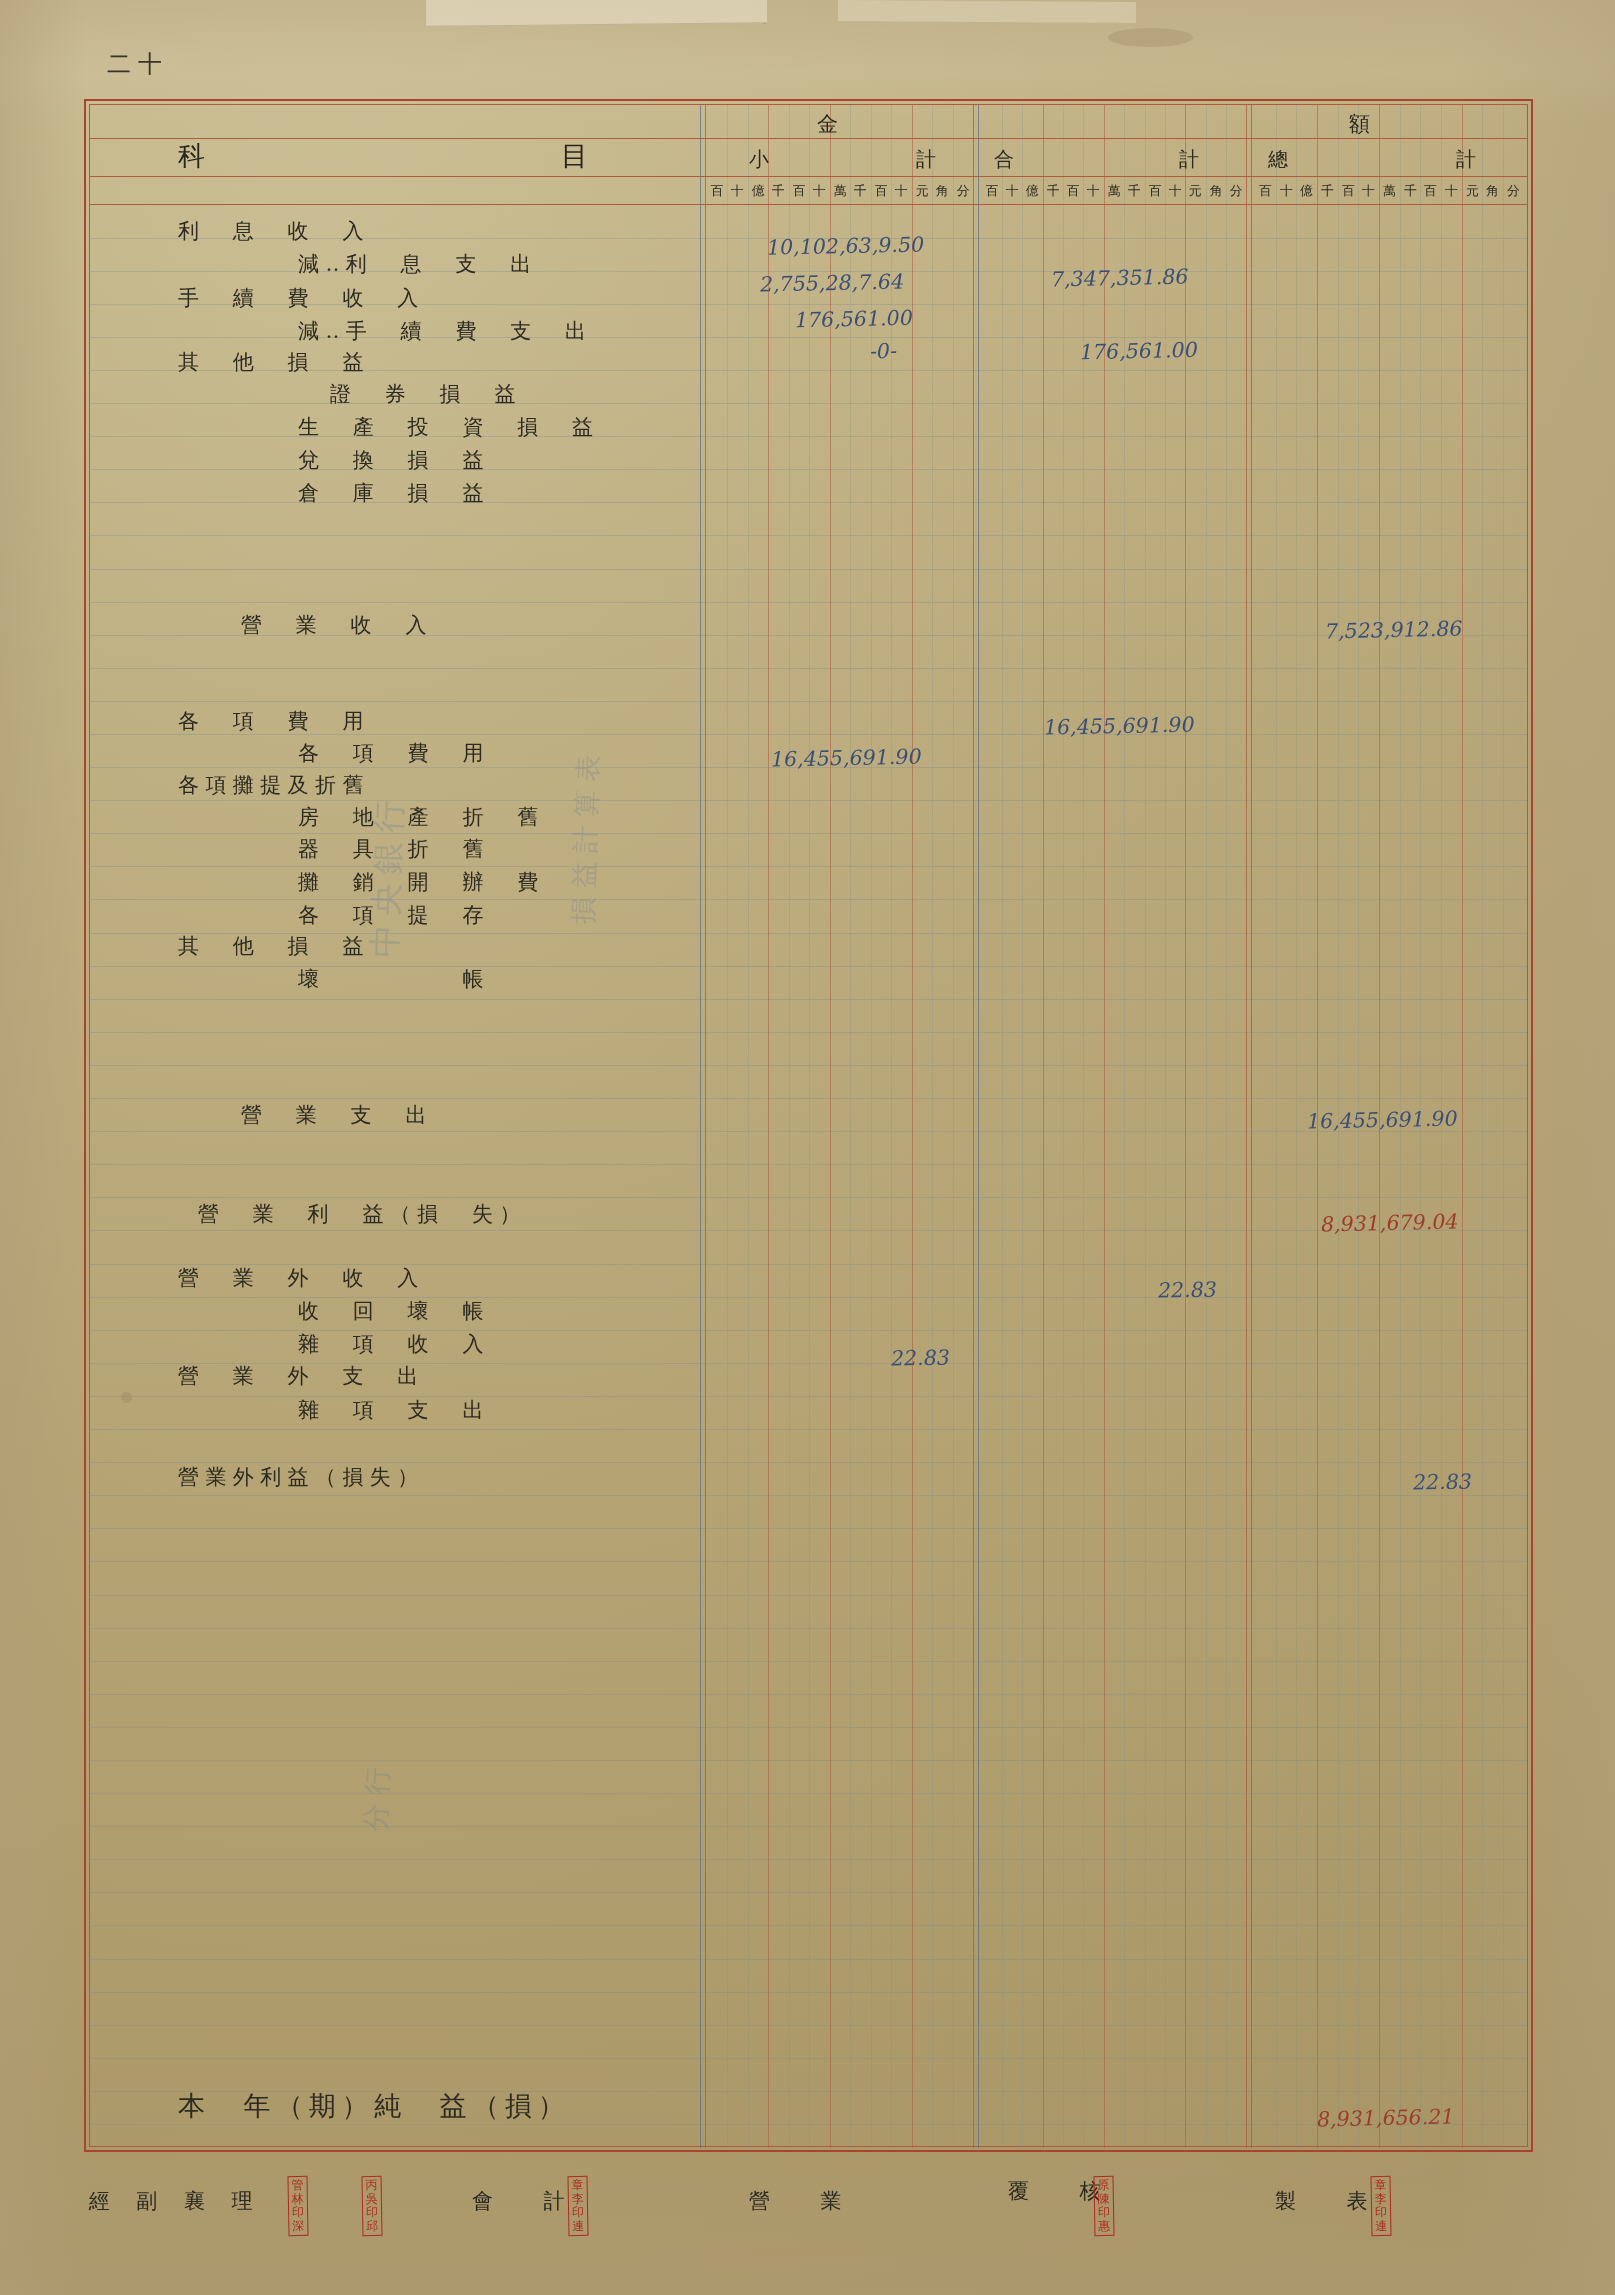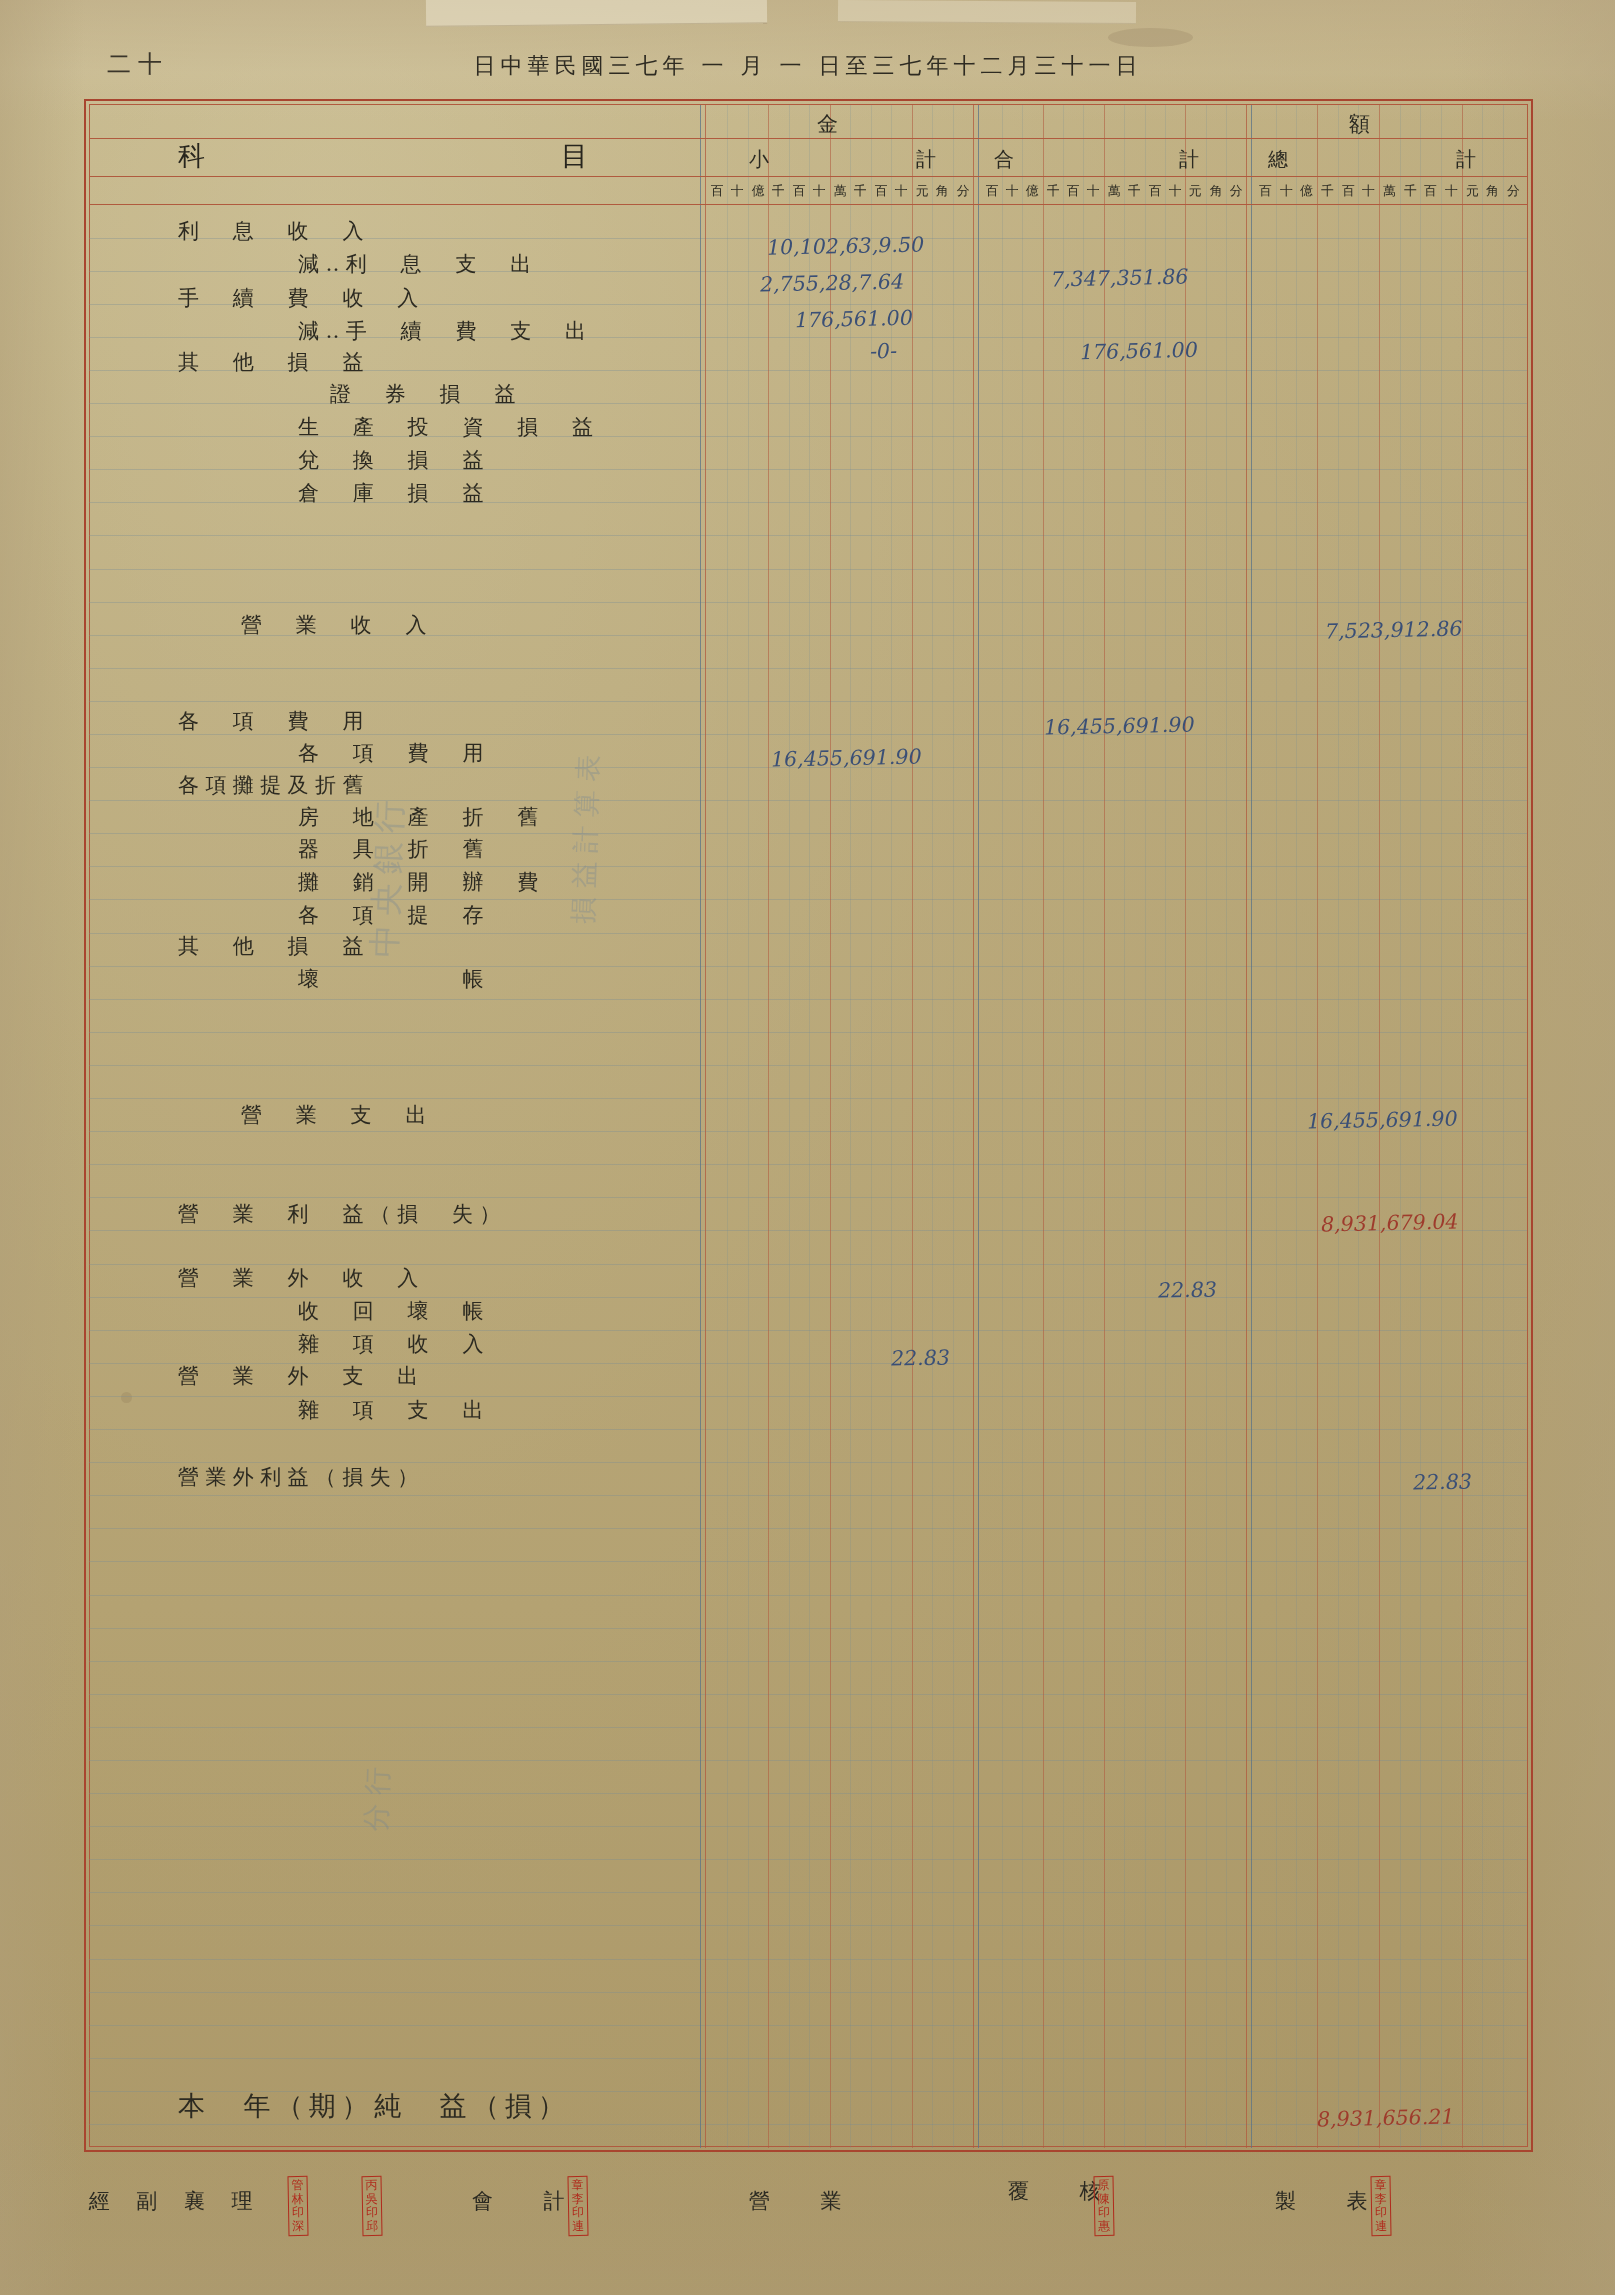--- a/index.html
+++ b/index.html
@@ -244,21 +244,20 @@
   <div class="paper-stain-2"></div>
   <div class="paper-stain-3"></div>
   <div class="paper-stain-4"></div>
   <div class="tape-top"></div>
   <div class="tape-top2"></div>
 
   <div class="smudge" style="left:1108px; top:28px; width:85px; height:18.5px;"></div>
   <div class="smudge" style="left:121px; top:1392px; width:11.4px; height:11.4px;"></div>
 
   <div class="doc-header-left">二十</div>
-  <div class="doc-header">日中華民國三七年 一 月 一 日至三七年十二月三十一日</div>
 
   <div class="frame-outer"></div>
   <div class="frame-inner"></div>
 
   <div class="rules" id="rules">
       <div class="rule" style="top: 99px;"></div>
       <div class="rule" style="top: 133px;"></div>
       <div class="rule" style="top: 166px;"></div>
       <div class="rule" style="top: 199px;"></div>
       <div class="rule" style="top: 232px;"></div>
@@ -438,21 +437,21 @@
       <div class="row-label ind0" style="top: 707px;">各　項　費　用</div>
       <div class="row-label ind1" style="top: 739px;">各　項　費　用</div>
       <div class="row-label ind0" style="top: 771px;">各項攤提及折舊</div>
       <div class="row-label ind1" style="top: 803px;">房　地　產　折　舊</div>
       <div class="row-label ind1" style="top: 835px;">器　具　折　舊</div>
       <div class="row-label ind1" style="top: 868px;">攤　銷　開　辦　費</div>
       <div class="row-label ind1" style="top: 901px;">各　項　提　存</div>
       <div class="row-label ind0" style="top: 932px;">其　他　損　益</div>
       <div class="row-label ind1" style="top: 965px;">壞　　　　　帳</div>
       <div class="row-label ind2" style="top: 1101px;">營　業　支　出</div>
-      <div class="row-label ind0" style="top: 1200px;">營　業　利　益（損　失）</div>
+      <div class="row-label ind0" style="top: 1200px; margin-left: 20px;">營　業　利　益（損　失）</div>
       <div class="row-label ind0" style="top: 1264px;">營　業　外　收　入</div>
       <div class="row-label ind1" style="top: 1297px;">收　回　壞　帳</div>
       <div class="row-label ind1" style="top: 1330px;">雜　項　收　入</div>
       <div class="row-label ind0" style="top: 1362px;">營　業　外　支　出</div>
       <div class="row-label ind1" style="top: 1396px;">雜　項　支　出</div>
       <div class="row-label ind0" style="top: 1463px;">營業外利益（損失）</div>
     </div>
 
   <div class="num blue" style="left:767px; top:234px;">10,102,63,9.50</div>
   <div class="num blue" style="left:760px; top:271px;">2,755,28,7.64</div>

